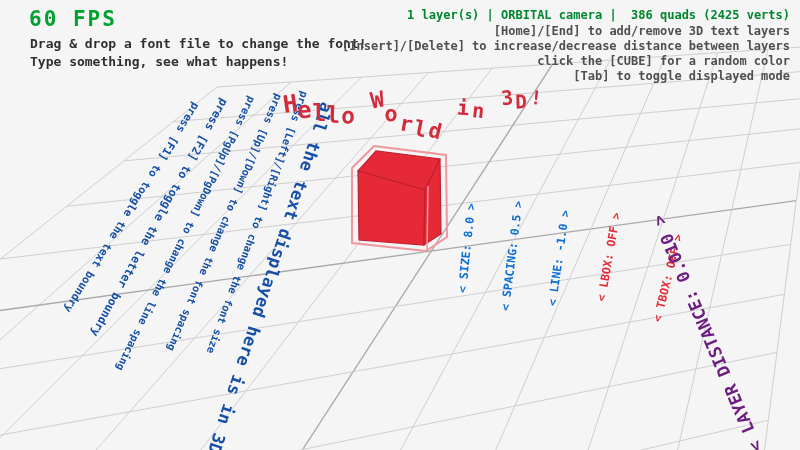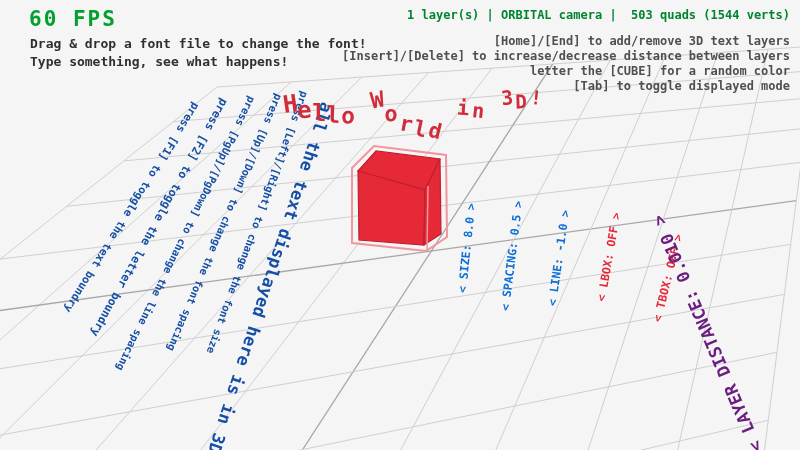--- a/index.html
+++ b/index.html
@@ -4,21 +4,21 @@
 <style>
   html,body{margin:0;padding:0;}
   #app{position:relative;width:800px;height:450px;background:#f5f5f5;overflow:hidden;
        font-family:"DejaVu Sans Mono","Liberation Mono",monospace;}
   .abs{position:absolute;}
   
   .fps{left:29px;top:7px;font-size:21px;font-weight:bold;letter-spacing:2px;white-space:pre;}
   .hud-left{left:30px;font-size:13px;font-weight:bold;color:#2f2f2f;white-space:pre;}
   .hud-right{right:10px;text-align:right;white-space:pre;font-size:12px;}
   .hud-right.stats{font-weight:bold;}
-  .hud-right.help{color:#4f4f4f;font-weight:bold;margin-top:10px;}
+  .hud-right.help{color:#4f4f4f;font-weight:bold;}
   
   .col3d{position:absolute;transform-origin:0 0;white-space:pre;font-weight:bold;}
   
   #hello{left:283px;top:84px;white-space:pre;font-weight:bold;}
   #hello span{display:inline-block;}
   svg{position:absolute;left:0;top:0;}
 </style>
 </head>
 <body>
 
@@ -74,18 +74,18 @@
       <polygon points="425,190 440,159 441,234 424,245" fill="#e62937" stroke="#c01f30" stroke-width="1.2"></polygon>
       <polyline points="428,186 427,250" fill="none" stroke="#f0969e" stroke-width="1.5"></polyline>
     </g>
   </svg>
 
   <div class="abs fps" style="color:#00a12d;">60 FPS</div>
 
   <div class="abs hud-left" style="top:36px;">Drag &amp; drop a font file to change the font!</div>
   <div class="abs hud-left" style="top:54px;">Type something, see what happens!</div>
 
-  <div class="abs hud-right stats" style="top:8px;color:#00852f;">1 layer(s) | ORBITAL camera |  503 quads (1544 verts)</div>
+  <div class="abs hud-right stats" style="top:8px;color:#00852f;">1 layer(s) | ORBITAL camera |  386 quads (2425 verts)</div>
   <div class="abs hud-right help" style="top:24px;">[Home]/[End] to add/remove 3D text layers</div>
   <div class="abs hud-right help" style="top:39px;">[Insert]/[Delete] to increase/decrease distance between layers</div>
-  <div class="abs hud-right help" style="top:54px;">letter the [CUBE] for a random color</div>
+  <div class="abs hud-right help" style="top:54px;">click the [CUBE] for a random color</div>
   <div class="abs hud-right help" style="top:69px;">[Tab] to toggle displayed mode</div>
 </div>
 
 </body></html>

